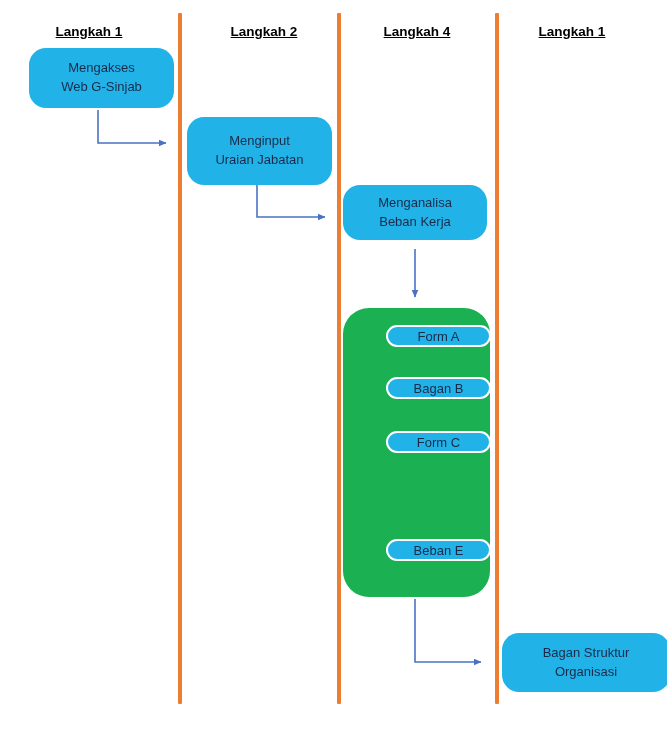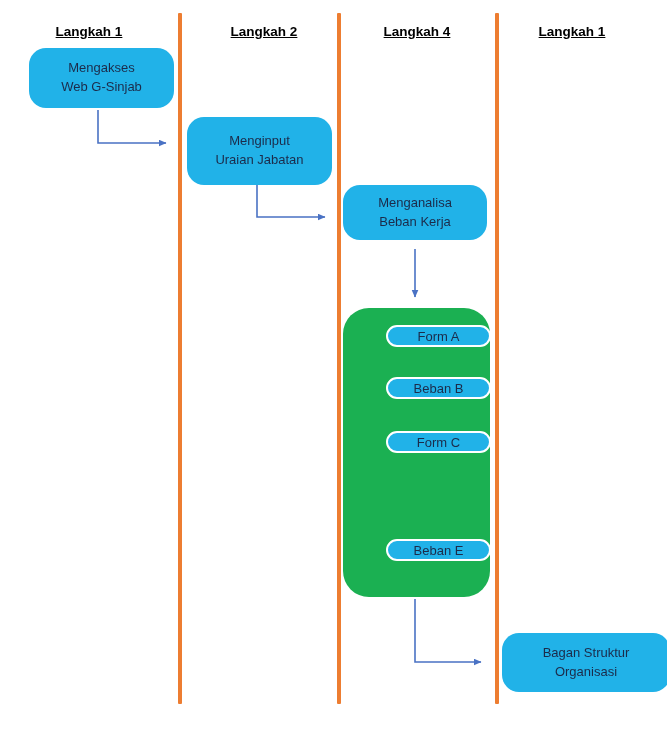--- a/index.html
+++ b/index.html
@@ -121,21 +121,21 @@
 Web G-Sinjab</div>
   <div class="step-box step-2">Menginput
 Uraian Jabatan</div>
   <div class="step-box step-3">Menganalisa
 Beban Kerja</div>
   <div class="step-box step-4">Bagan Struktur
 Organisasi</div>
 
   <div class="green-group">
     <div class="form-box form-0">Form A</div>
-    <div class="form-box form-1">Beban B</div>
+    <div class="form-box form-1">Bagan B</div>
     <div class="form-box form-2">Form C</div>
     <div class="form-box form-4">Beban E</div>
   </div>
 
   <svg class="arrows" viewBox="0 0 667 739" xmlns="http://www.w3.org/2000/svg">
     <defs>
       <marker id="ah" markerWidth="9" markerHeight="8" refX="7.5" refY="3.5" orient="auto" markerUnits="userSpaceOnUse">
         <path d="M0,0 L8,3.5 L0,7 Z"></path>
       </marker>
     </defs>

